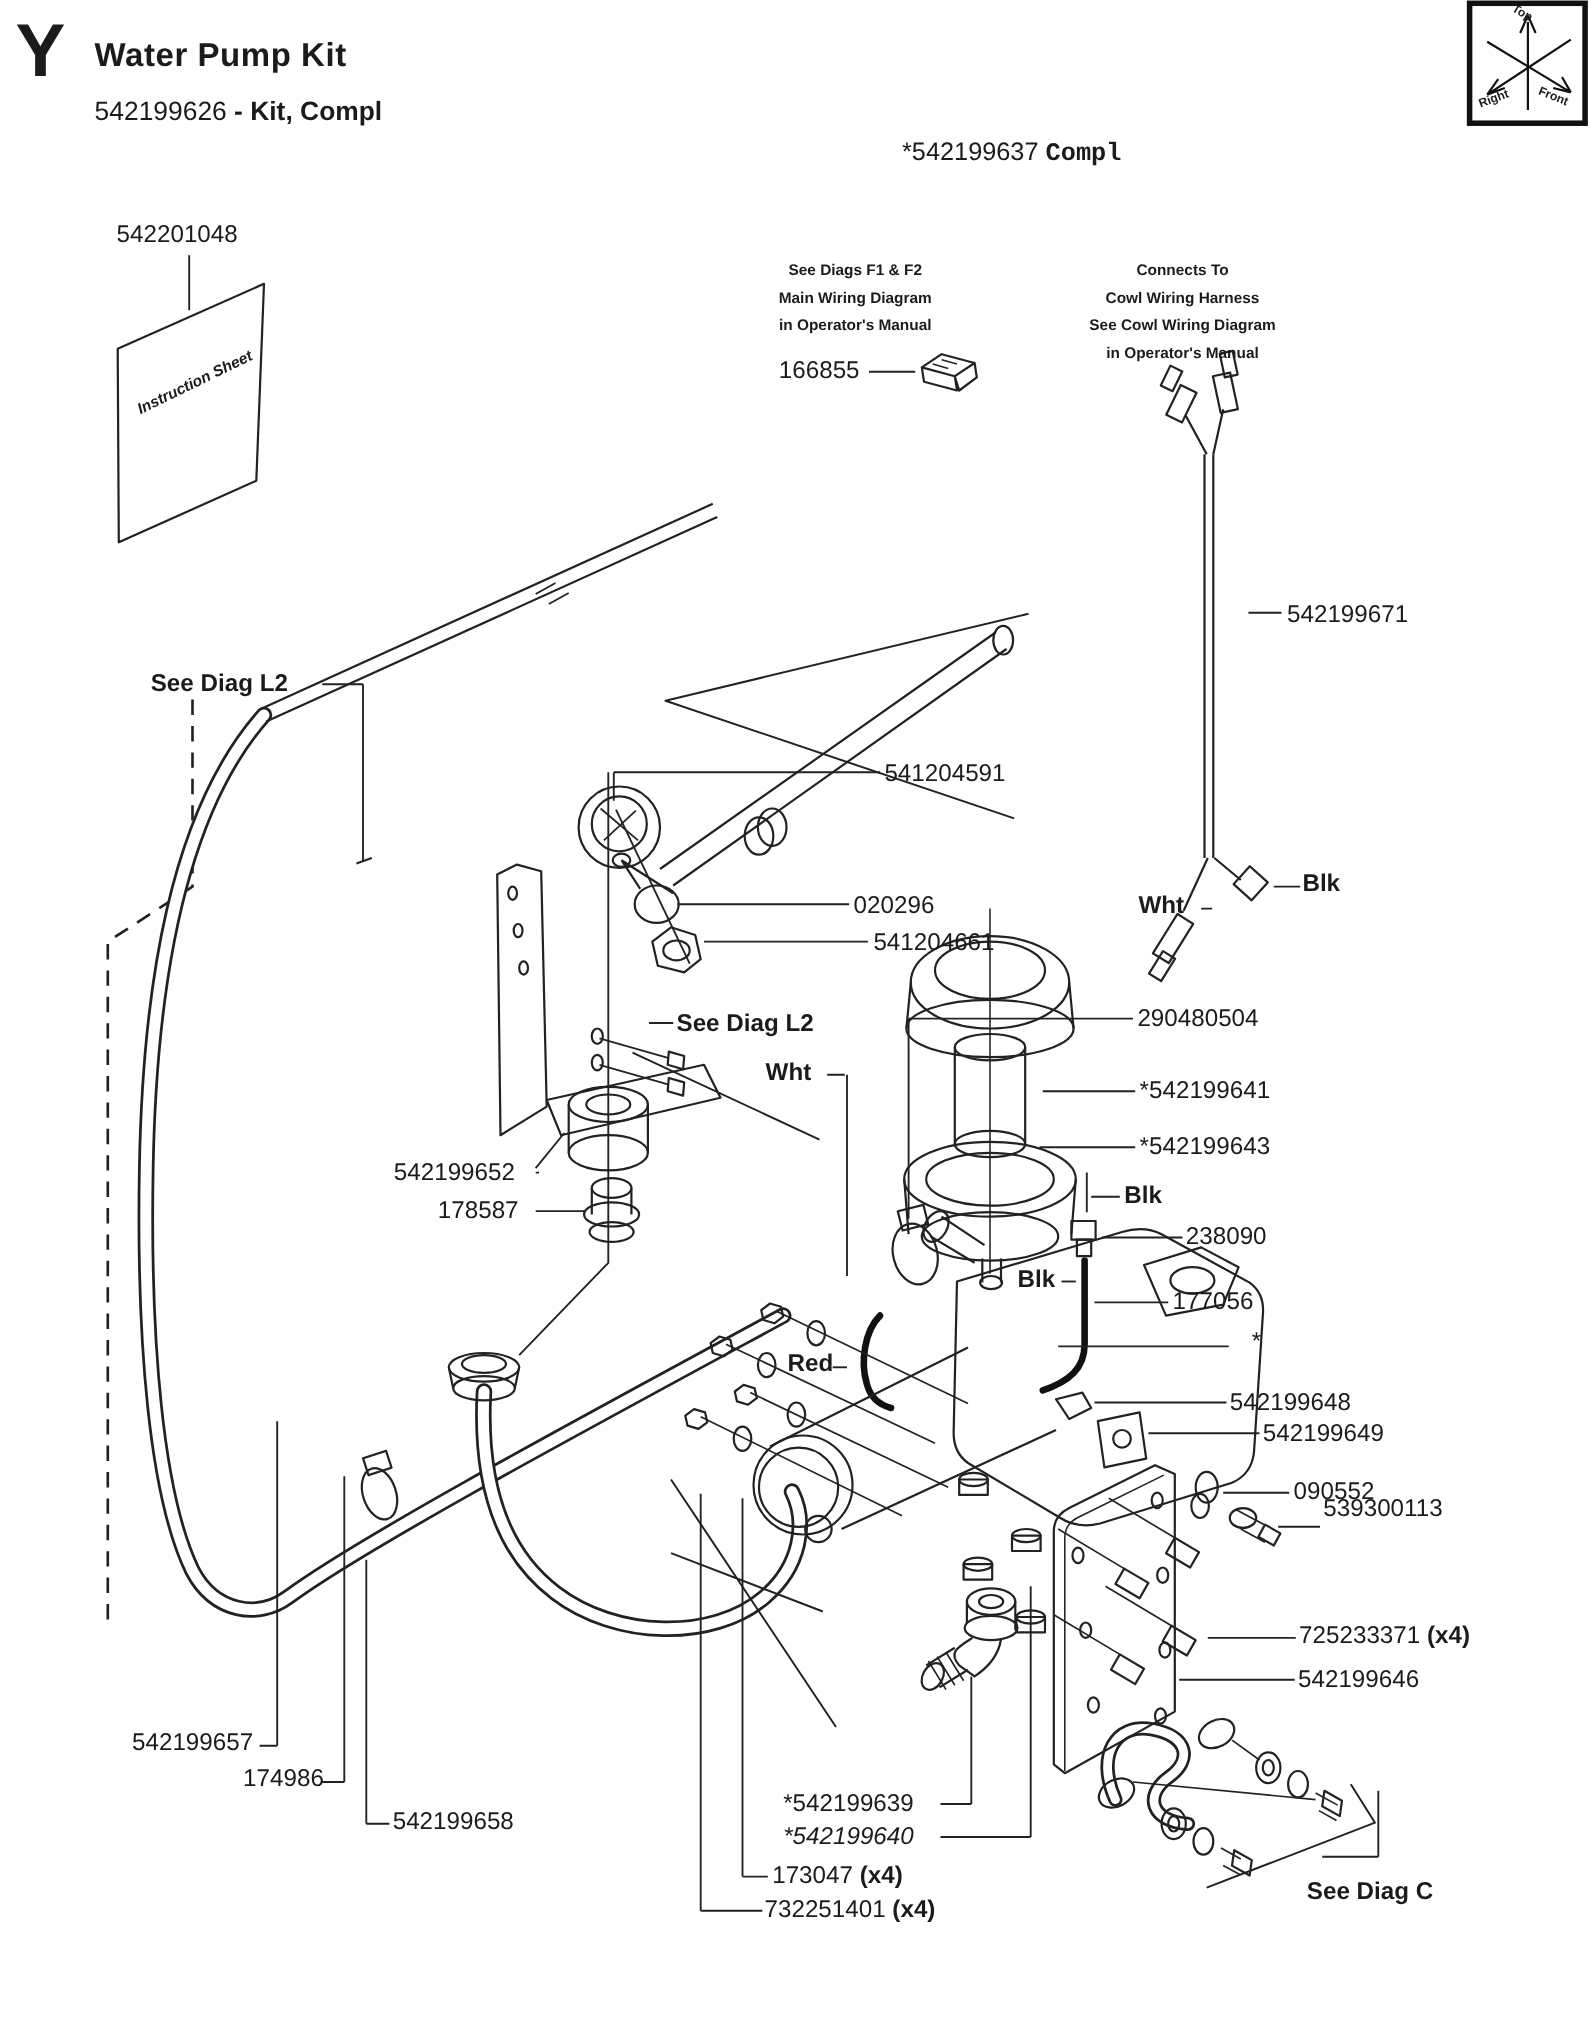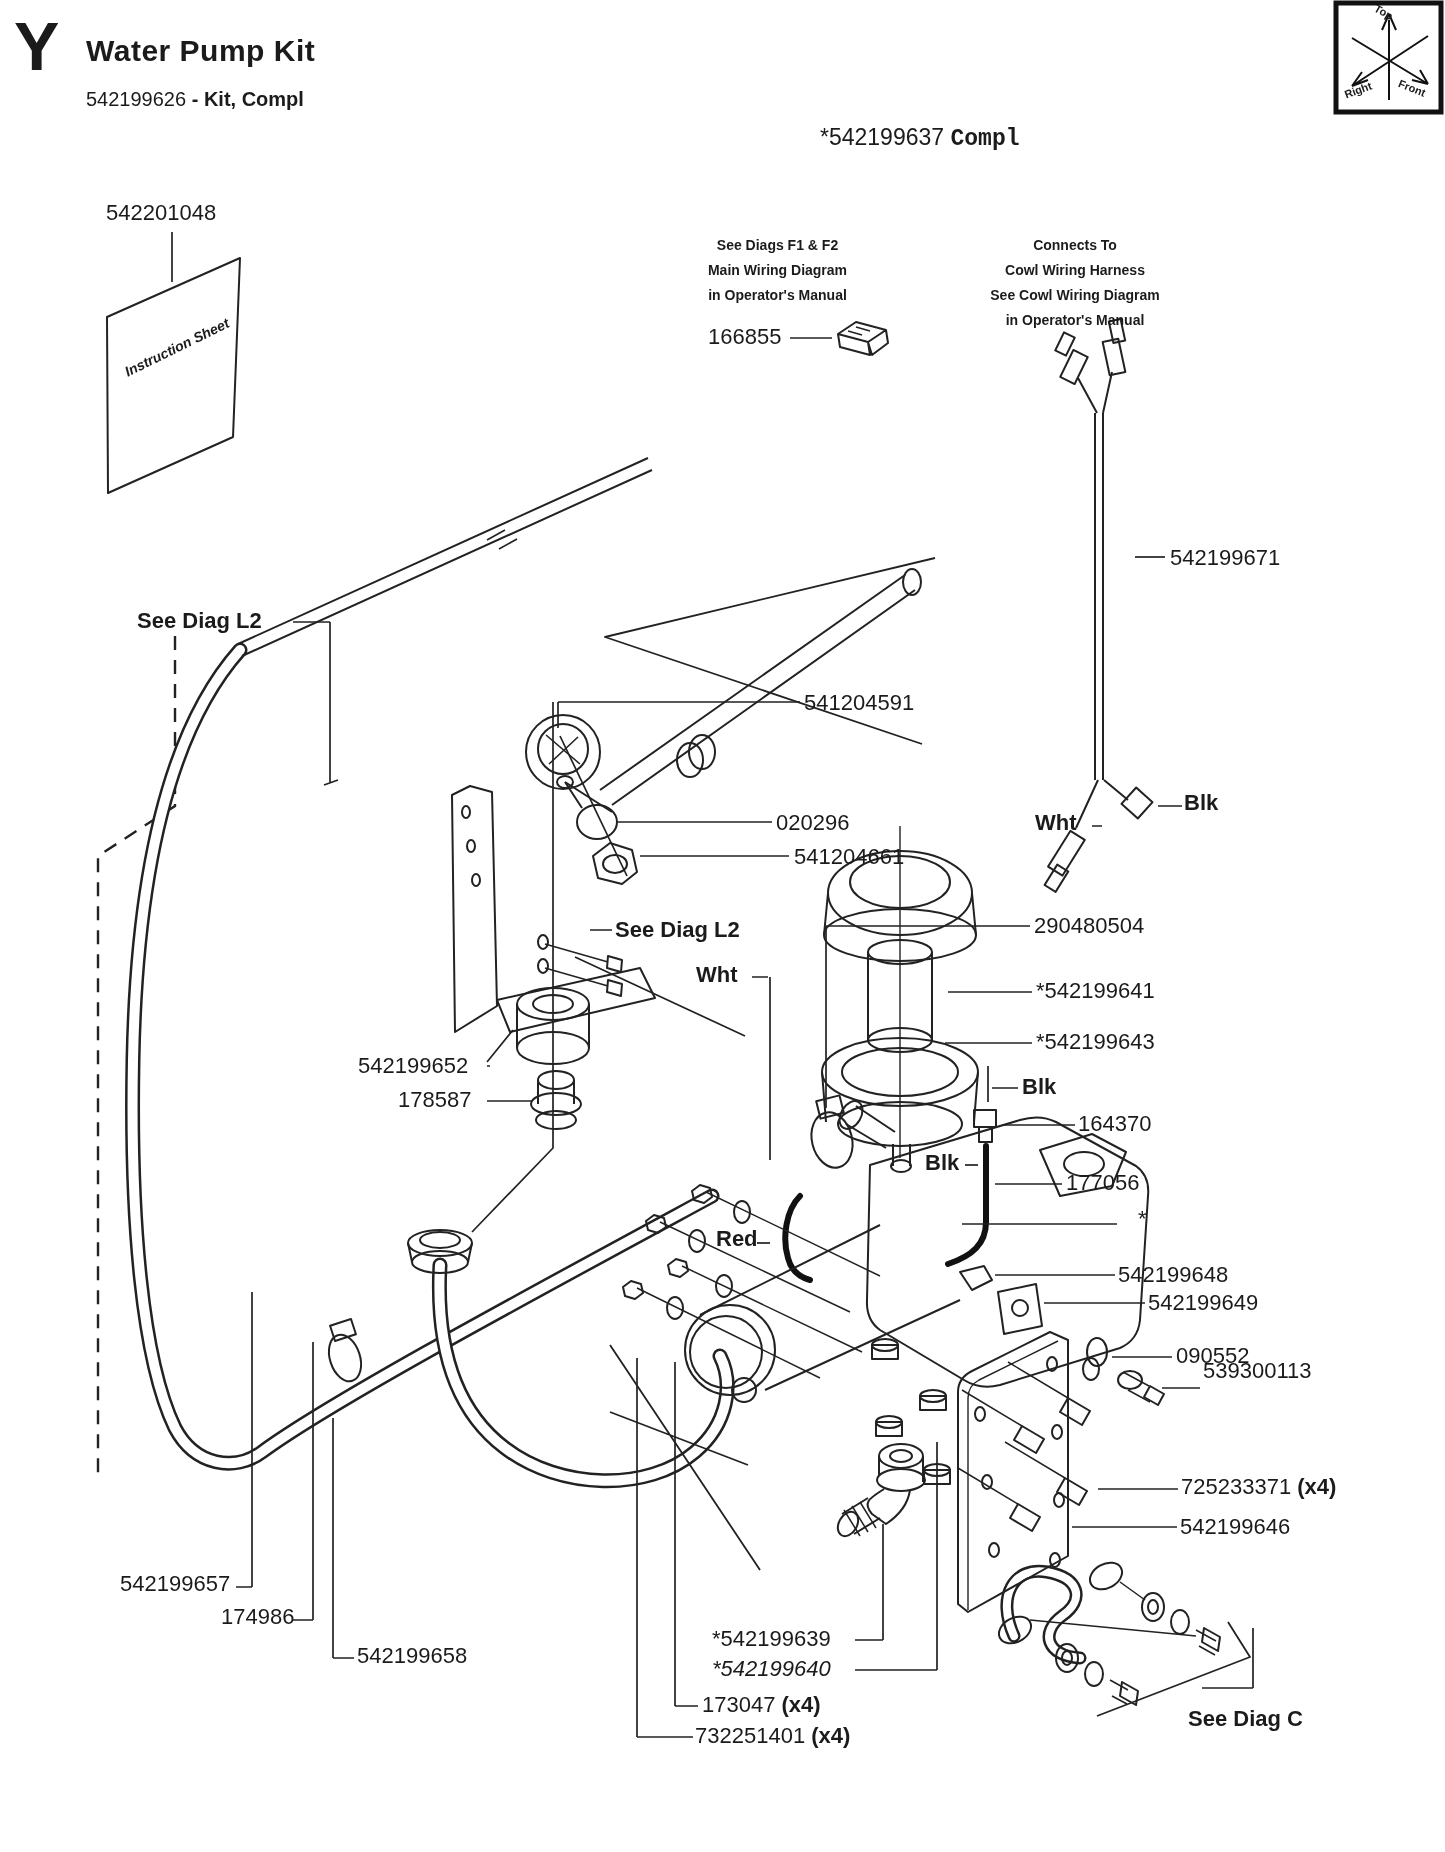--- a/index.html
+++ b/index.html
@@ -4,21 +4,21 @@
 <style>
   html,body{margin:0;padding:0;background:#fff;}
   #stage{
     position:relative;width:1445px;height:1852px;background:#ffffff;
     font-family:"Liberation Sans", sans-serif;color:#1b1b1b;overflow:hidden;
   }
   #art{position:absolute;left:0;top:0;}
   .abs{position:absolute;white-space:nowrap;}
   .section-letter{font-size:68px;font-weight:700;line-height:1;}
   .title{font-size:30px;font-weight:700;letter-spacing:.5px;}
-  .kitline{font-size:20px;}
+  .kitline{font-size:24px;}
   .kitline b{font-weight:700;}
   .compline{font-size:23px;}
   .compline b{font-weight:700;font-family:Liberation Mono, monospace;}
   .noteblock{font-size:14px;font-weight:700;text-align:center;line-height:25px;}
   .fusepart{font-size:22px;}
   .callout{position:absolute;font-size:22px;white-space:nowrap;}
   .callout.bold{font-weight:700;}
   .callout .sfx{font-weight:700;}
   .sheet-label{font-size:14px;font-weight:700;font-style:italic;transform:rotate(-26deg);transform-origin:left top;}
   .compass-label{font-size:11px;font-weight:700;transform-origin:center;}
@@ -292,21 +292,21 @@
       <div class="callout bold" style="left: 137px; top: 608px;">See Diag L2</div>
       <div class="callout" style="left: 804px; top: 690px;">541204591</div>
       <div class="callout" style="left: 776px; top: 810px;">020296</div>
       <div class="callout" style="left: 794px; top: 844px;">541204661</div>
       <div class="callout bold" style="left: 615px; top: 917px;">See Diag L2</div>
       <div class="callout bold" style="left: 696px; top: 962px;">Wht</div>
       <div class="callout" style="left: 1034px; top: 913px;">290480504</div>
       <div class="callout" style="left: 1036px; top: 978px;">*542199641</div>
       <div class="callout" style="left: 1036px; top: 1029px;">*542199643</div>
       <div class="callout bold" style="left: 1022px; top: 1074px;">Blk</div>
-      <div class="callout" style="left: 1078px; top: 1111px;">164370</div>
+      <div class="callout" style="left: 1078px; top: 1111px;">238090</div>
       <div class="callout bold" style="left: 925px; top: 1150px;">Blk</div>
       <div class="callout" style="left: 1066px; top: 1170px;">177056</div>
       <div class="callout" style="left: 1138px; top: 1206px;">*</div>
       <div class="callout bold" style="left: 716px; top: 1226px;">Red</div>
       <div class="callout" style="left: 1118px; top: 1262px;">542199648</div>
       <div class="callout" style="left: 1148px; top: 1290px;">542199649</div>
       <div class="callout" style="left: 1176px; top: 1343px;">090552</div>
       <div class="callout" style="left: 1203px; top: 1358px;">539300113</div>
       <div class="callout" style="left: 1181px; top: 1474px;">725233371<span class="sfx"> (x4)</span></div>
       <div class="callout" style="left: 1180px; top: 1514px;">542199646</div>

